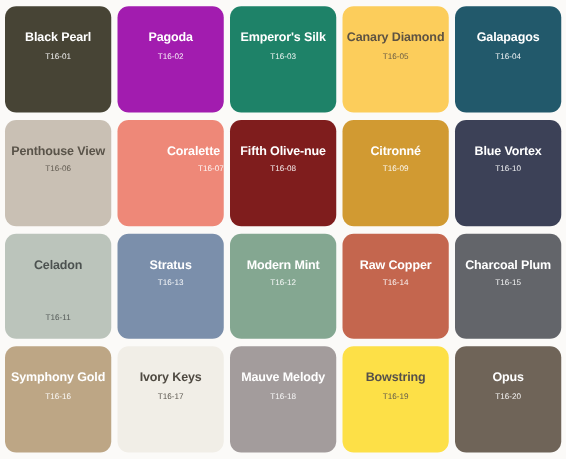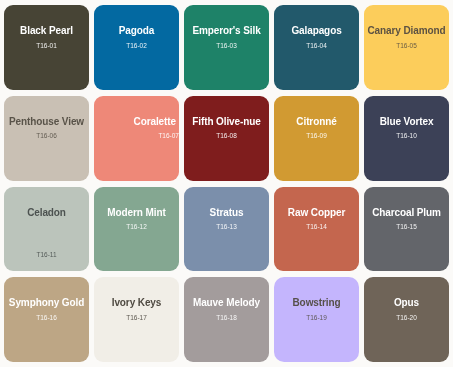--- a/index.html
+++ b/index.html
@@ -54,35 +54,35 @@
   }
 </style>
 </head>
 <body style="background: rgb(251, 250, 248);">
 
 <div id="palette-grid" style="background: rgb(251, 250, 248); grid-template-columns: repeat(5, 1fr); grid-template-rows: repeat(4, 1fr);">
     <div class="swatch" style="background: rgb(71, 68, 53);">
       <div class="swatch-name" style="color: rgb(255, 255, 255);">Black Pearl</div>
       <div class="swatch-code" style="color: rgb(255, 255, 255);">T16-01</div>
     </div>
-    <div class="swatch" style="background: #0369a1; align-items: center;">
+    <div class="swatch" style="background: #a21caf; align-items: center;">
       <div class="swatch-name" style="color: rgb(255, 255, 255);">Pagoda</div>
       <div class="swatch-code" style="color: rgb(255, 255, 255);">T16-02</div>
     </div>
     <div class="swatch" style="background: rgb(30, 130, 104);">
       <div class="swatch-name" style="color: rgb(255, 255, 255);">Emperor's Silk</div>
       <div class="swatch-code" style="color: rgb(255, 255, 255);">T16-03</div>
     </div>
+    <div class="swatch" style="background: rgb(252, 205, 91);">
+      <div class="swatch-name" style="color: rgb(93, 82, 66);">Canary Diamond</div>
+      <div class="swatch-code" style="color: rgb(93, 82, 66);">T16-05</div>
+    </div>
     <div class="swatch" style="background: rgb(34, 89, 107);">
       <div class="swatch-name" style="color: rgb(255, 255, 255);">Galapagos</div>
       <div class="swatch-code" style="color: rgb(255, 255, 255);">T16-04</div>
-    </div>
-    <div class="swatch" style="background: rgb(252, 205, 91);">
-      <div class="swatch-name" style="color: rgb(93, 82, 66);">Canary Diamond</div>
-      <div class="swatch-code" style="color: rgb(93, 82, 66);">T16-05</div>
     </div>
     <div class="swatch" style="background: rgb(201, 192, 180);">
       <div class="swatch-name" style="color: rgb(89, 83, 73);">Penthouse View</div>
       <div class="swatch-code" style="color: rgb(89, 83, 73);">T16-06</div>
     </div>
     <div class="swatch" style="background: rgb(238, 136, 120); align-items: flex-end;">
       <div class="swatch-name" style="color: rgb(255, 255, 255);">Coralette</div>
       <div class="swatch-code" style="color: rgb(255, 255, 255);">T16-07</div>
     </div>
     <div class="swatch" style="background: #7f1d1d;">
@@ -94,27 +94,27 @@
       <div class="swatch-code" style="color: rgb(255, 255, 255);">T16-09</div>
     </div>
     <div class="swatch" style="background: rgb(60, 65, 87);">
       <div class="swatch-name" style="color: rgb(255, 255, 255);">Blue Vortex</div>
       <div class="swatch-code" style="color: rgb(255, 255, 255);">T16-10</div>
     </div>
     <div class="swatch" style="background: rgb(187, 196, 187); gap: 28px;">
       <div class="swatch-name" style="color: rgb(76, 82, 80);">Celadon</div>
       <div class="swatch-code" style="color: rgb(76, 82, 80);">T16-11</div>
     </div>
+    <div class="swatch" style="background: rgb(123, 143, 171);">
+      <div class="swatch-name" style="color: rgb(255, 255, 255);">Stratus</div>
+      <div class="swatch-code" style="color: rgb(255, 255, 255);">T16-13</div>
+    </div>
     <div class="swatch" style="background: rgb(132, 167, 145);">
       <div class="swatch-name" style="color: rgb(255, 255, 255);">Modern Mint</div>
       <div class="swatch-code" style="color: rgb(255, 255, 255);">T16-12</div>
-    </div>
-    <div class="swatch" style="background: rgb(123, 143, 171);">
-      <div class="swatch-name" style="color: rgb(255, 255, 255);">Stratus</div>
-      <div class="swatch-code" style="color: rgb(255, 255, 255);">T16-13</div>
     </div>
     <div class="swatch" style="background: rgb(196, 102, 78);">
       <div class="swatch-name" style="color: rgb(255, 255, 255);">Raw Copper</div>
       <div class="swatch-code" style="color: rgb(255, 255, 255);">T16-14</div>
     </div>
     <div class="swatch" style="background: rgb(99, 101, 106);">
       <div class="swatch-name" style="color: rgb(255, 255, 255);">Charcoal Plum</div>
       <div class="swatch-code" style="color: rgb(255, 255, 255);">T16-15</div>
     </div>
     <div class="swatch" style="background: rgb(189, 166, 133);">
@@ -122,21 +122,21 @@
       <div class="swatch-code" style="color: rgb(255, 255, 255);">T16-16</div>
     </div>
     <div class="swatch" style="background: rgb(241, 238, 231);">
       <div class="swatch-name" style="color: rgb(79, 74, 66);">Ivory Keys</div>
       <div class="swatch-code" style="color: rgb(79, 74, 66);">T16-17</div>
     </div>
     <div class="swatch" style="background: rgb(163, 156, 156);">
       <div class="swatch-name" style="color: rgb(255, 255, 255);">Mauve Melody</div>
       <div class="swatch-code" style="color: rgb(255, 255, 255);">T16-18</div>
     </div>
-    <div class="swatch" style="background: #c4b5fd; border-radius: 10px;">
+    <div class="swatch" style="background: #fde047;">
       <div class="swatch-name" style="color: rgb(86, 80, 74);">Bowstring</div>
       <div class="swatch-code" style="color: rgb(86, 80, 74);">T16-19</div>
     </div>
     <div class="swatch" style="background: rgb(111, 100, 88);">
       <div class="swatch-name" style="color: rgb(255, 255, 255);">Opus</div>
       <div class="swatch-code" style="color: rgb(255, 255, 255);">T16-20</div>
     </div>
   </div>
 
 </body></html>

